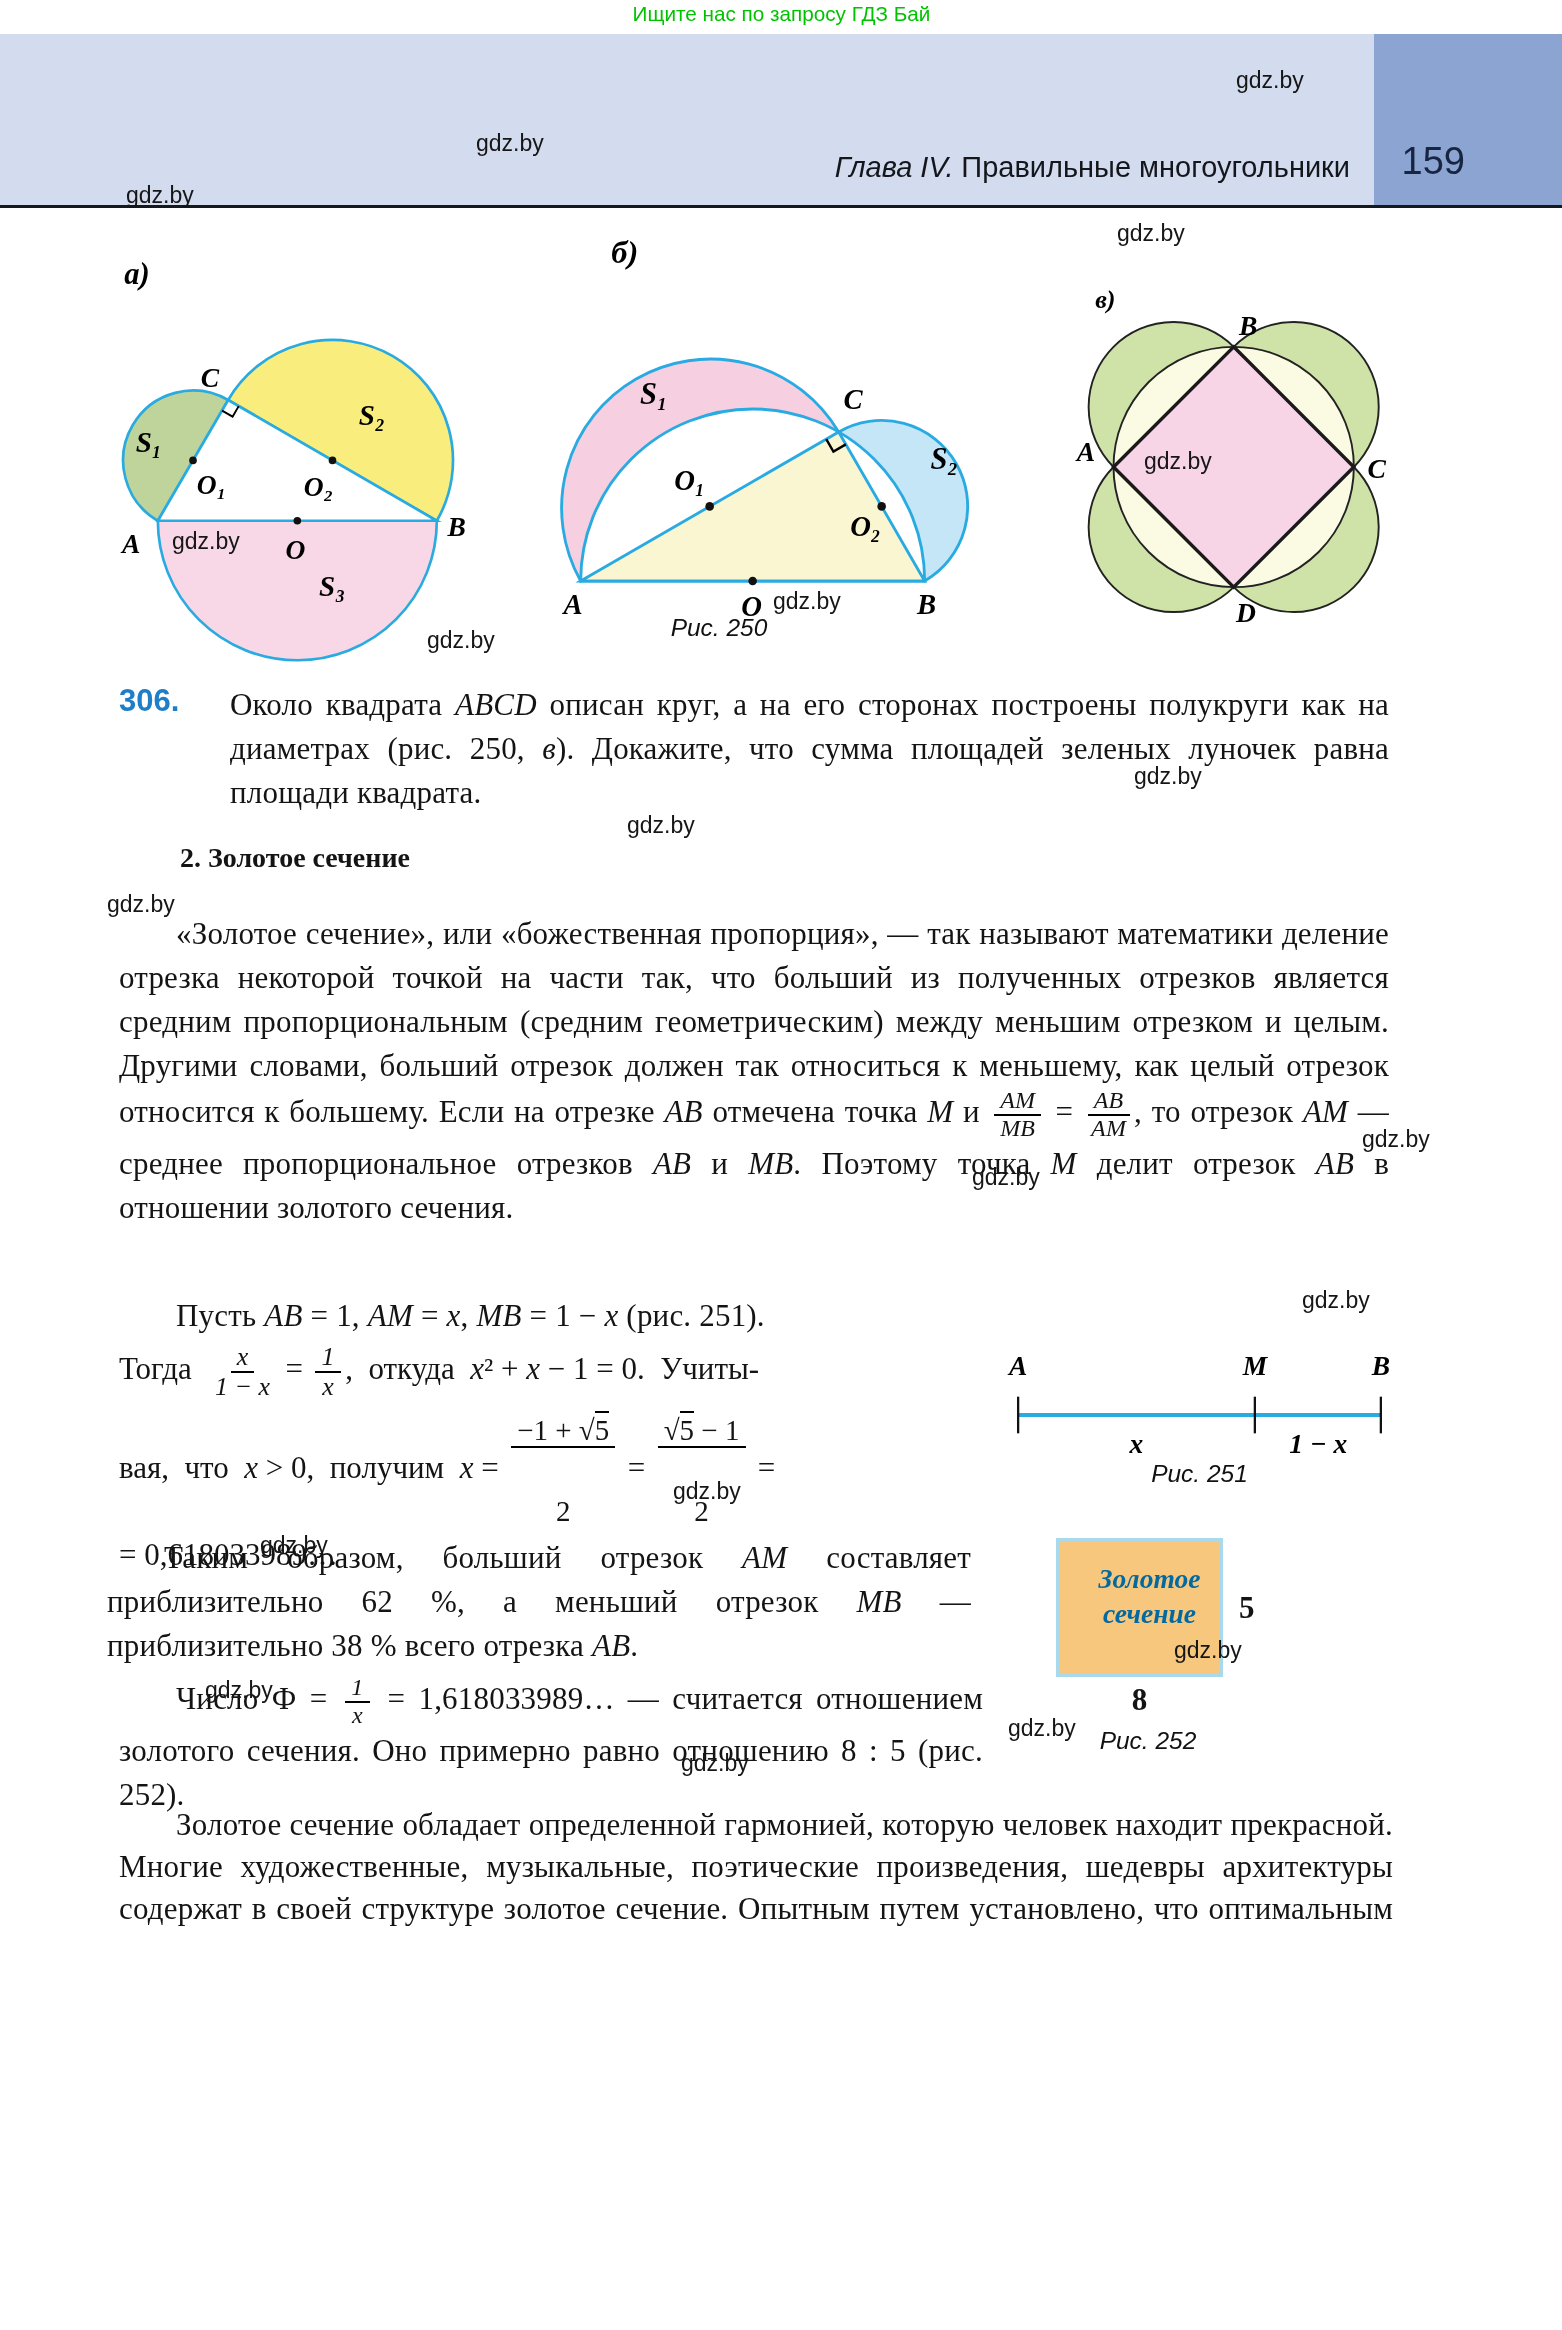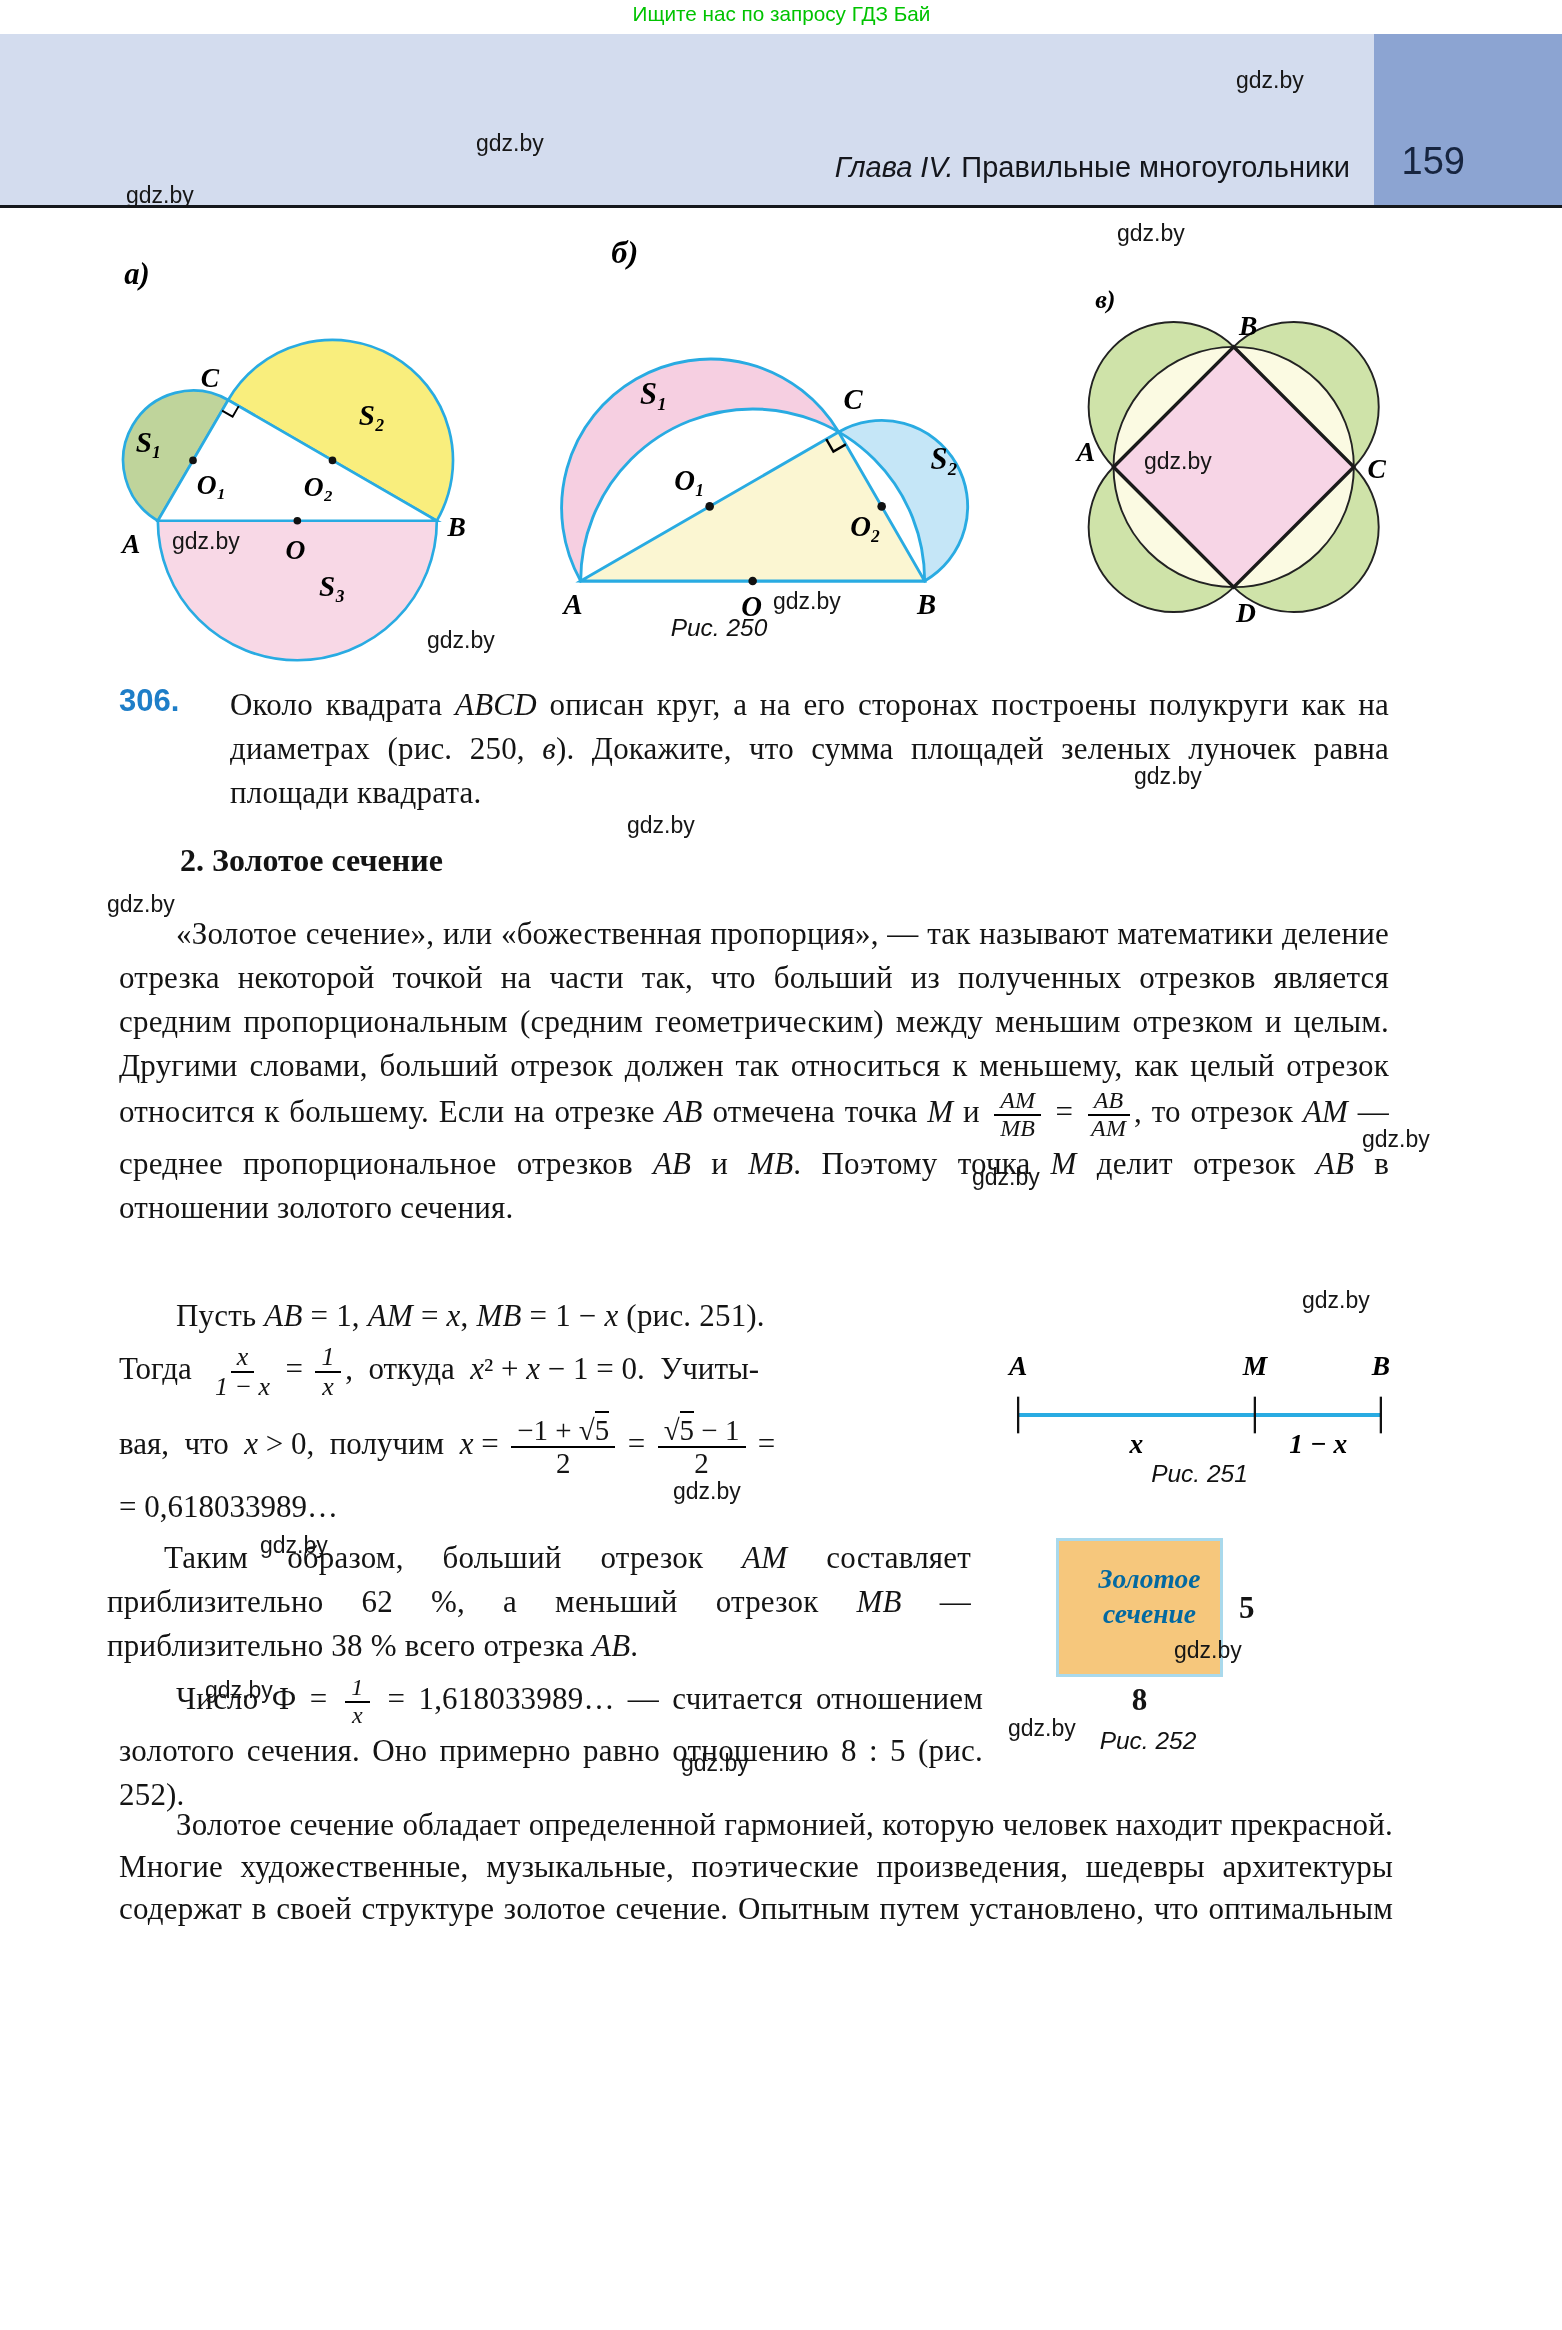--- a/index.html
+++ b/index.html
@@ -22,31 +22,31 @@
            font-style:italic;font-size:24.5px;color:#111;text-align:center;}
 
   .para{position:absolute;font-size:31px;line-height:44px;text-align:justify;letter-spacing:0.2px;}
   .para.noj{text-align:left;}
   .ind{text-indent:57px;}
   .it{font-style:italic;}
   .frac{display:inline-flex;flex-direction:column;align-items:center;vertical-align:middle;
         font-size:24px;line-height:1.08;margin:0 4.6px;text-indent:0;}
   .frac .fn{border-bottom:2.3px solid #000;padding:0 6.1px;white-space:nowrap;}
   .frac .fd{padding:0 3.1px;white-space:nowrap;}
-  .frac.big{font-size:29px;}
+  .frac.big{font-size:29px;gap:48px;}
   .rad{border-top:2.3px solid #000;padding-top:0.8px;}
   .fline{position:relative;white-space:pre-wrap;font-size:31px;}
   .formula .frac{font-size:26px;}
   .formula .frac.big{font-size:29px;}
 
   .problem{position:absolute;left:119px;top:683px;width:1270px;display:flex;}
   .pnum{width:111px;flex:0 0 111px;font-family:"Liberation Sans","DejaVu Sans",sans-serif;
         font-weight:bold;font-size:31px;color:#1e7ec8;}
   .ptext{flex:1;font-size:31px;line-height:44px;text-align:justify;letter-spacing:0.2px;}
-  .h2{position:absolute;left:180px;top:842px;font-weight:bold;font-size:32px;}
+  .h2{position:absolute;left:180px;top:842px;font-weight:bold;font-size:28px;}
 
   .goldrect{position:absolute;left:1056px;top:1538px;width:161px;height:133px;background:#f6c77c;
             border:3.1px solid #a9d9ec;text-align:center;padding-top:0;}
   .goldrect .gt{font-style:italic;font-weight:bold;font-size:27.5px;color:#0369a1;line-height:35px;padding-left:20px;}
   .gr5{position:absolute;left:1239px;top:1590px;font-weight:bold;font-size:31px;}
   .gr8{position:absolute;left:1056px;top:1682px;width:167px;text-align:center;font-weight:bold;font-size:31px;}
 
   .copyright{position:absolute;left:0;top:2211px;width:1499px;text-align:center;
              font-family:"Liberation Sans","DejaVu Sans",sans-serif;font-style:italic;
              font-size:48px;color:#f3b8bc;}

